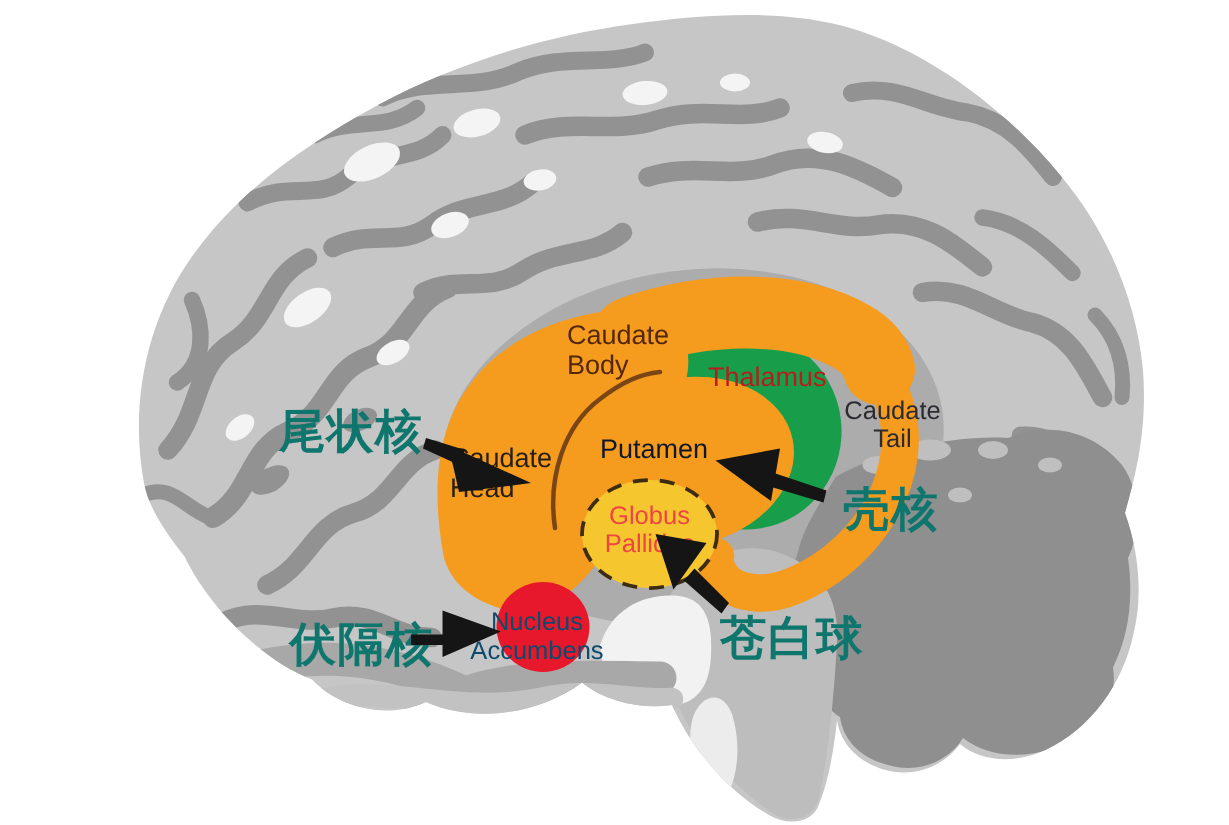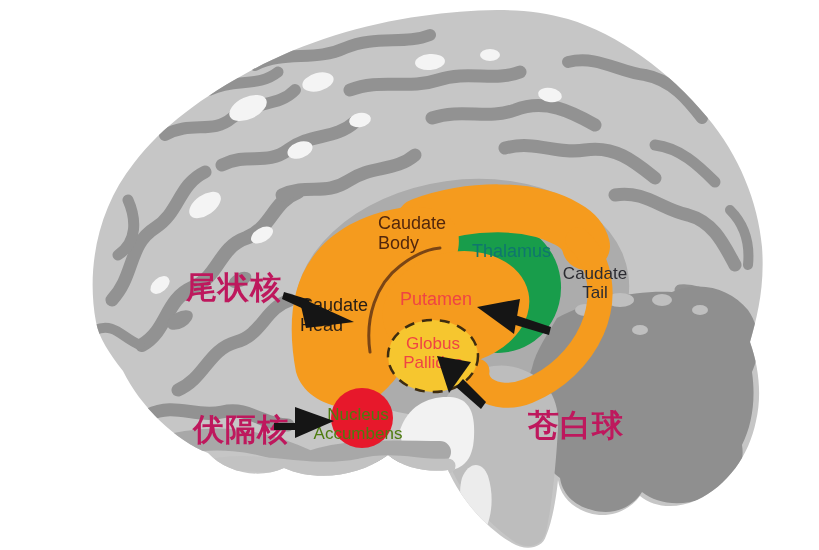--- a/index.html
+++ b/index.html
@@ -3,29 +3,29 @@
 <meta charset="utf-8">
 <style>
   html,body{margin:0;padding:0;background:#ffffff;}
   #stage{position:relative;width:819px;height:550px;background:#ffffff;overflow:hidden;
          font-family:"Liberation Sans",sans-serif;}
   #stage svg{position:absolute;left:0;top:0;}
   .label{position:absolute;font-weight:normal;white-space:pre-line;line-height:1.12;}
   .en18{font-size:18px;}
   .en17{font-size:17px;}
   .ctr{text-align:center;}
-  .zh{font-weight:900;font-size:31px;color:#be185d;letter-spacing:1px;line-height:1.05;
+  .zh{font-weight:900;font-size:31px;color:#0f766e;letter-spacing:1px;line-height:1.05;
       font-family:"Liberation Sans",sans-serif;}
   .c-body{color:#53270c;}
-  .c-thal{color:#0f766e;}
+  .c-thal{color:#b91c1c;}
   .c-tail{color:#2b2b31;}
   .c-head{color:#281e16;}
-  .c-put{color:#ef4444;}
+  .c-put{color:#0f172a;}
   .c-gp{color:#ef4444;}
-  .c-nacc{color:#4d7c0f;}
+  .c-nacc{color:#0c4a6e;}
   #arrow-layer{pointer-events:none;}
 </style>
 </head>
 <body>
 
 <div id="stage">
 
   <svg width="819" height="550" viewBox="0 0 819 550">
     <defs>
       <clipPath id="brainClip">
@@ -144,21 +144,22 @@
 Tail</div>
   <div class="label en18 c-head" style="left:300px;top:295px;">Caudate
 Head</div>
   <div class="label en18 c-put" style="left:400px;top:289px;">Putamen</div>
   <div class="label en17 c-gp ctr" style="left:391px;top:334px;width:84px;">Globus
 Pallidus</div>
   <div class="label en17 c-nacc ctr" style="left:306px;top:405px;width:104px;">Nucleus
 Accumbens</div>
 
   <div class="label zh" style="left:186px;top:272px;">尾状核</div>
-  <div class="label zh" style="left:528px;top:410px;text-align:right;">苍白球</div>
+  <div class="label zh" style="left:562px;top:324px;">壳核</div>
+  <div class="label zh" style="left:480px;top:410px;text-align:right;">苍白球</div>
   <div class="label zh" style="left:169px;top:414px;margin-left:24px;">伏隔核</div>
 
   <svg id="arrow-layer" width="819" height="550" viewBox="0 0 819 550">
     <g fill="#151515" stroke="none">
       <g>
         <path d="M284 292 L310 300 L306 310 L282 299 Z"></path>
         <polygon points="299,297 354,322 306,328"></polygon>
       </g>
       <g>
         <path d="M551 327 L515 315 L512 324 L549 335 Z"></path>

